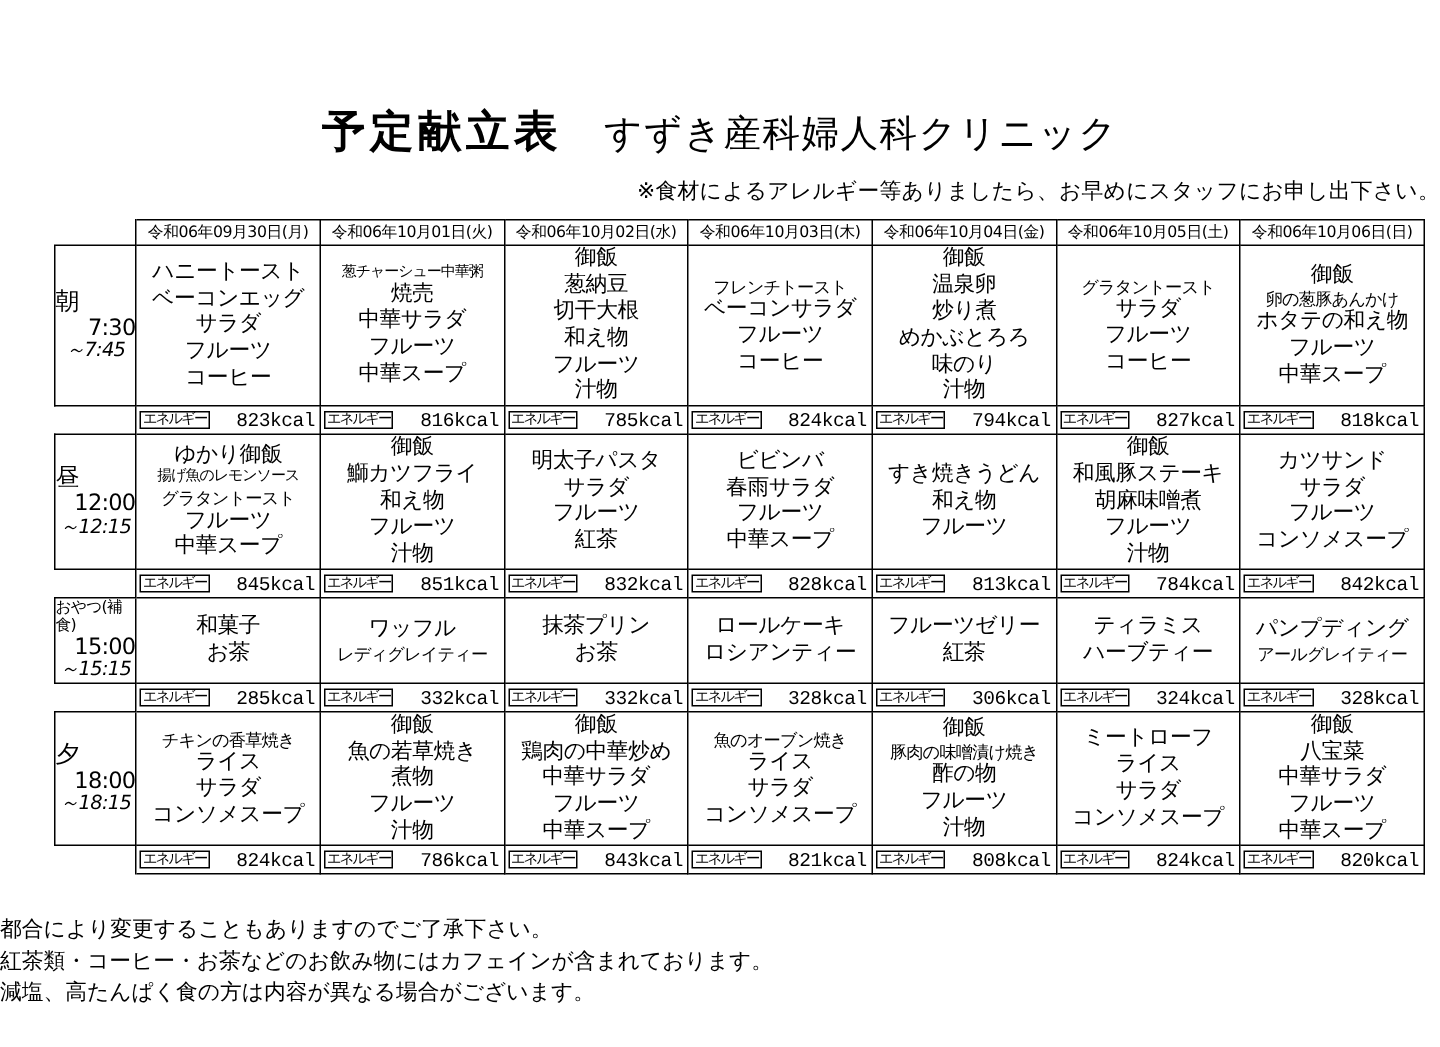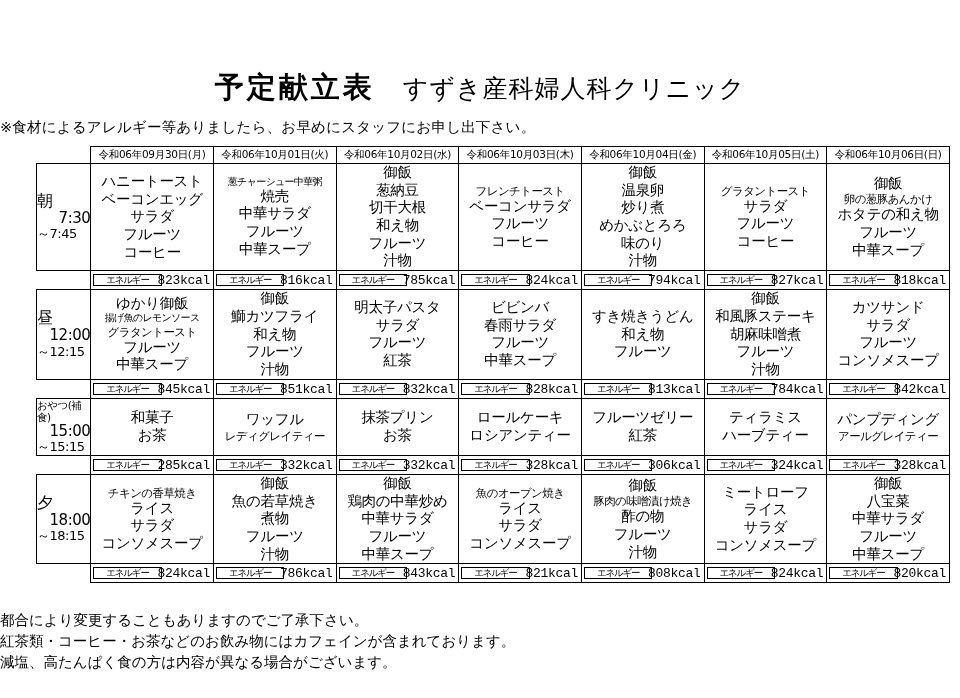--- a/index.html
+++ b/index.html
@@ -36,21 +36,21 @@
     font-size: 25px;
     letter-spacing: 1px;
     margin-left: 28px;
     font-weight: 500;
     margin-top: 20px;
   }
   .notice-allergy {
     position: absolute;
     left: 0; top: 118px;
     width: 960px;
-    text-align: left;
+    text-align: right;
     font-size: 14.5px;
     letter-spacing: 0.2px;
   }
   table.menu {
     position: absolute;
     left: 16px;
     top: 146px;
     border-collapse: collapse;
     width: 914px;
     table-layout: fixed;
@@ -91,22 +91,23 @@
   }
   .meal-label .mtime {
     display: block;
     font-size: 15px;
     text-align: right;
     letter-spacing: -0.5px;
   }
   .meal-label .mtime2 {
     display: block;
     font-size: 13px;
-    text-align: left;
+    text-align: center;
     letter-spacing: -0.5px;
+    font-style: italic;
   }
   .items {
     padding: 2px 1px 3px 1px;
     line-height: 1.22;
   }
   .items div {
     font-size: 14.5px;
     letter-spacing: -0.3px;
     white-space: nowrap;
     overflow: hidden;
@@ -123,21 +124,21 @@
     height: 18px;
     font-size: 0;
     position: relative;
   }
   .energy-cell .lbl {
     position: absolute;
     left: 2px; top: 3px;
     font-size: 9.5px;
     letter-spacing: -1.2px;
     border: 1px solid #000;
-    padding: 0 12px;
+    padding: 0 1px;
     line-height: 1.05;
   }
   .energy-cell .val {
     position: absolute;
     right: 3px; top: 2px;
     font-size: 13px;
     letter-spacing: -0.3px;
     font-family: Liberation Mono, monospace;
   }
   .energy-left {

